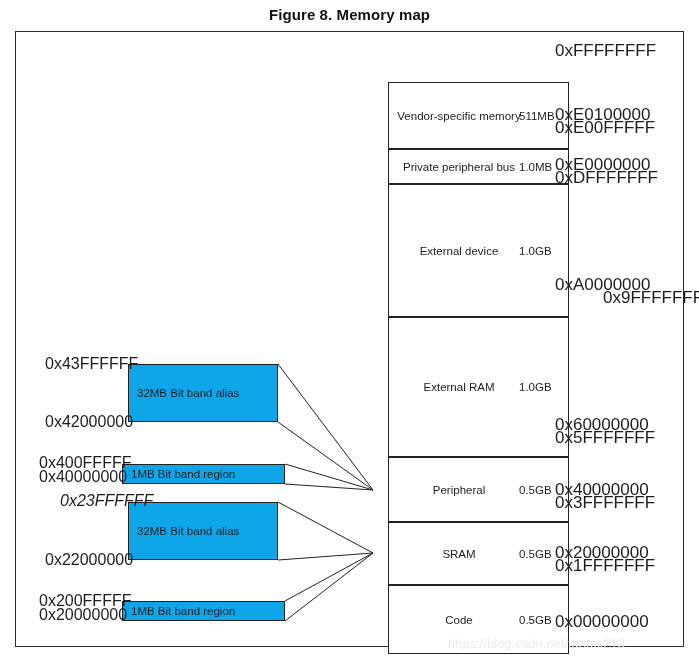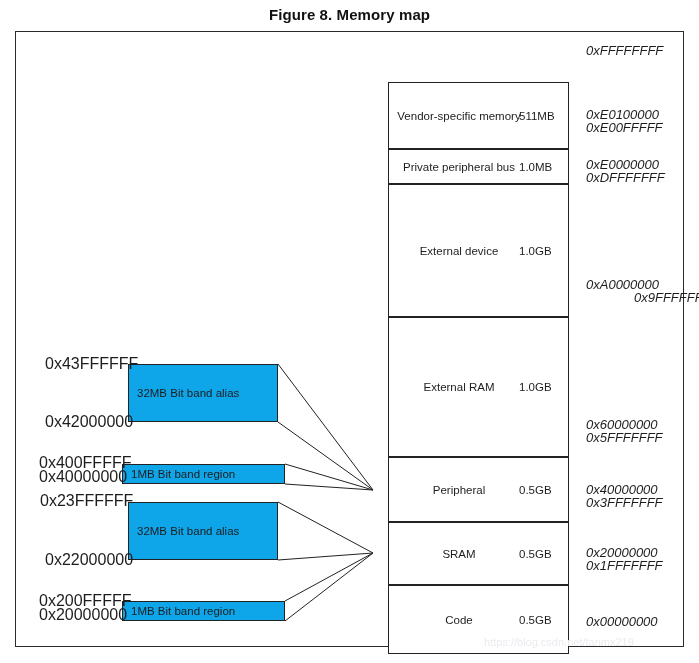--- a/index.html
+++ b/index.html
@@ -70,26 +70,25 @@
     right: 5px;
     width: 44px;
     text-align: left;
     font-size: 11.5px;
     color: #1d1d1d;
   }
 
   
   .addr-right {
     position: absolute;
-    left: 586px;
-    font-size: 13px;
+    left: 555px;
+    font-size: 17px;
     line-height: 13.5px;
     white-space: nowrap;
     color: #1d1d1d;
-    font-style: italic;
   }
 
   
   .bit-box {
     position: absolute;
     box-sizing: border-box;
     border: 1px solid #222222;
     background: #0ea5e9;
     display: flex;
     align-items: center;
@@ -112,23 +111,23 @@
     left: 0;
     top: 0;
     width: 699px;
     height: 663px;
     pointer-events: none;
   }
 
   
   #watermark {
     position: absolute;
-    left: 484px;
+    left: 448px;
     top: 636px;
-    font-size: 11px;
+    font-size: 13px;
     color: #e9ebee;
     white-space: nowrap;
   }
 </style>
 </head>
 <body>
 
 <div id="figure-title">Figure 8. Memory map</div>
 
 <div id="diagram-frame">
@@ -207,20 +206,20 @@
 
 <div class="bit-box" style="left:128px;top:364px;width:150px;height:58px;">32MB Bit band alias</div>
 <div class="addr-left" style="left:45px;top:357px;width:78px;">0x43FFFFFF</div>
 <div class="addr-left" style="left:45px;top:415px;width:78px;">0x42000000</div>
 
 <div class="bit-box" style="left:122px;top:464px;width:163px;height:20px;">1MB  Bit band region</div>
 <div class="addr-left" style="left:39px;top:456px;width:78px;">0x400FFFFF</div>
 <div class="addr-left" style="left:39px;top:470px;width:78px;">0x40000000</div>
 
 <div class="bit-box" style="left:128px;top:502px;width:150px;height:58px;">32MB Bit band alias</div>
-<div class="addr-left" style="left:40px;top:494px;width:78px;">0x23FFFFFF</div>
+<div class="addr-left" style="left:60px;top:494px;width:78px;font-style:italic;">0x23FFFFFF</div>
 <div class="addr-left" style="left:45px;top:553px;width:78px;">0x22000000</div>
 
 <div class="bit-box" style="left:122px;top:601px;width:163px;height:20px;">1MB  Bit band region</div>
 <div class="addr-left" style="left:39px;top:594px;width:78px;">0x200FFFFF</div>
 <div class="addr-left" style="left:39px;top:608px;width:78px;">0x20000000</div>
 
 <div id="watermark">https://blog.csdn.net/tanmx219</div>
 
 </body></html>

